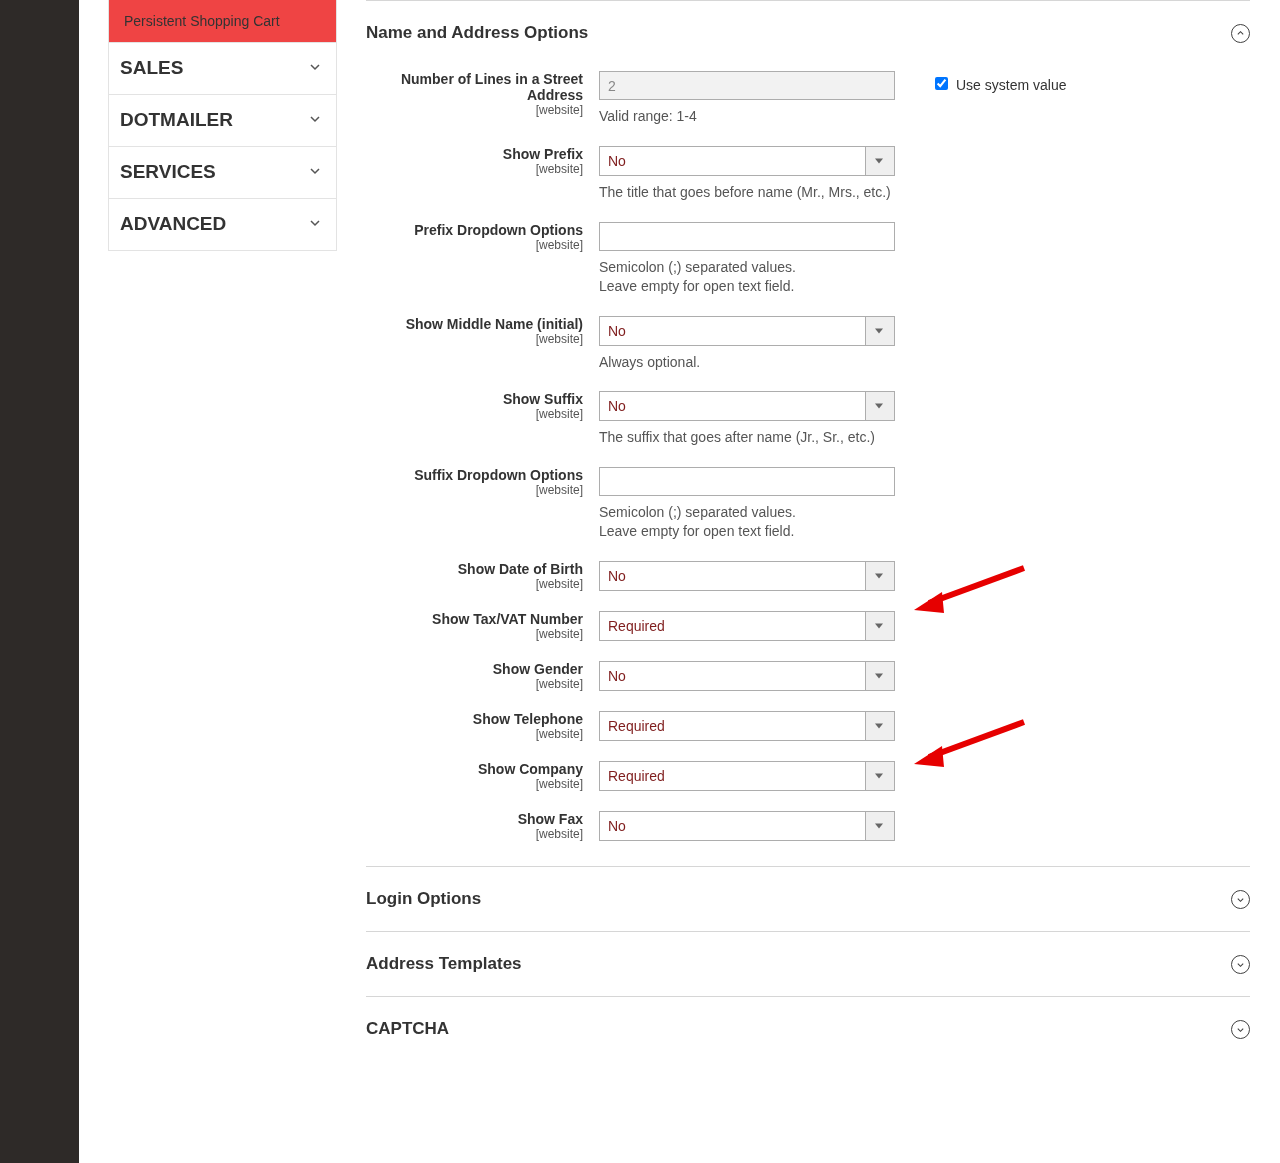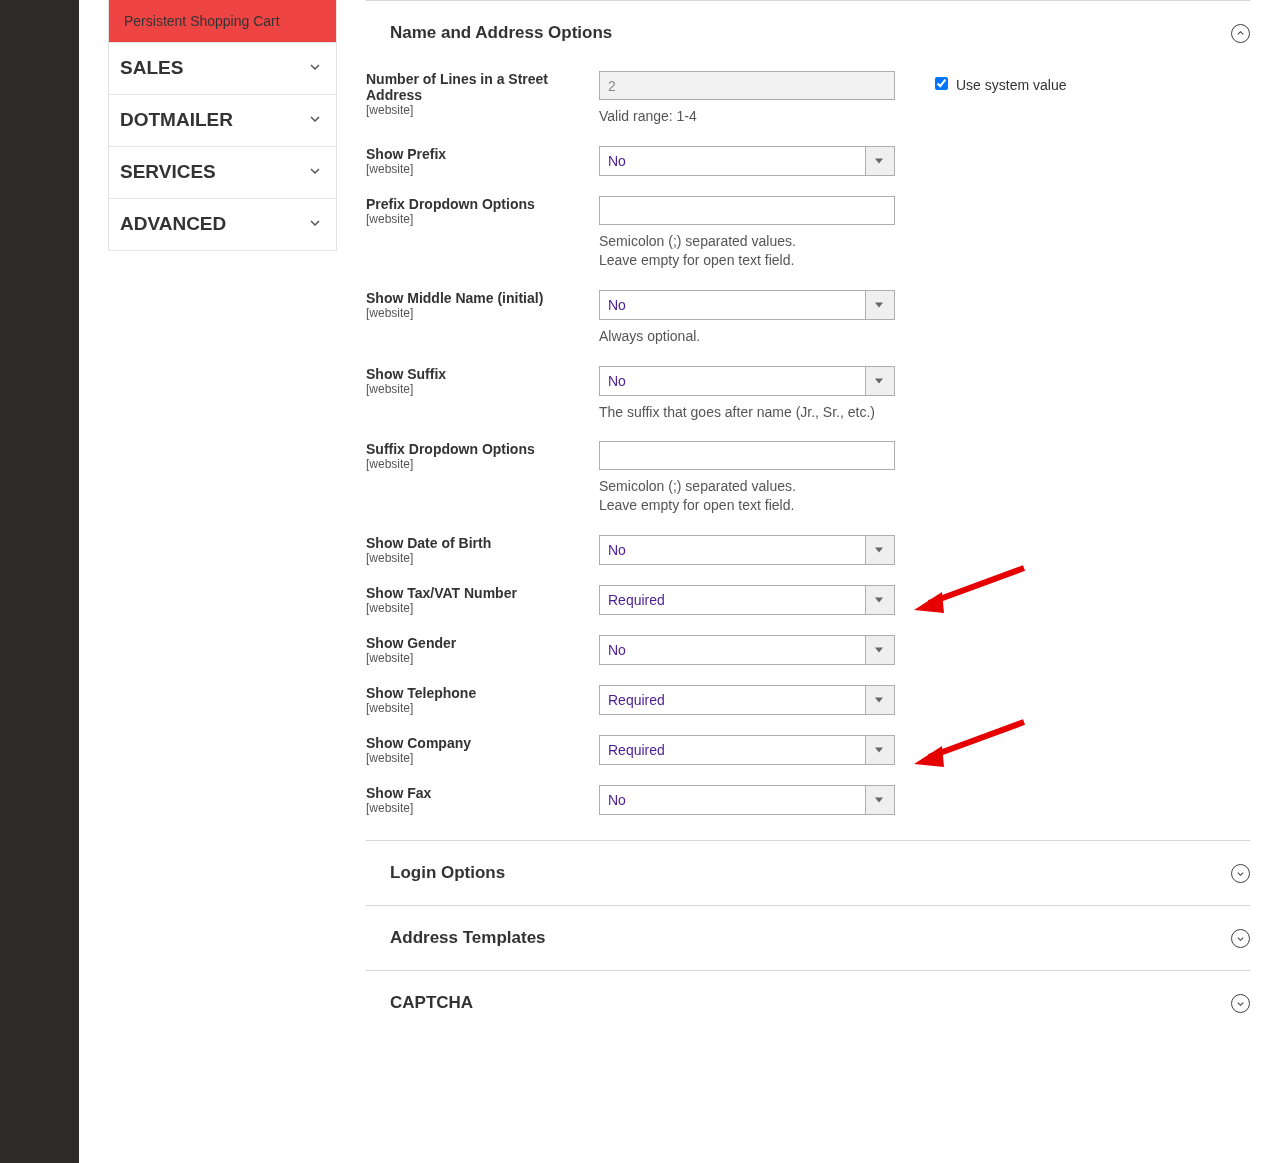--- a/index.html
+++ b/index.html
@@ -8,35 +8,35 @@
   .mainarea { flex: 1; display: flex; }
   .sidebar { width: 258px; padding-left: 29px; padding-top: 0; }
   .side-group { border: 1px solid #e3e3e3; border-top: none; background: #fff; }
   .side-title { display: flex; align-items: center; justify-content: space-between; padding: 14px 15px 15px 11px; font-size: 19px; font-weight: 700; color: #333; cursor: pointer; }
   .side-title .chev { font-size: 14px; color: #555; }
   .side-sub { background: #ef4444; border: 1px solid #e3e3e3; border-top: none; padding: 13px 15px; font-size: 14px; color: #333; }
   .content { flex: 1; padding-left: 29px; padding-right: 30px; padding-top: 0; }
   .hr-top { border-top: 1px solid #d6d6d6; }
   .sect-heading { display: flex; justify-content: space-between; align-items: flex-end; padding: 22px 0; border-bottom: 1px solid #d6d6d6; cursor: pointer; }
   .sect-heading-open { display: flex; justify-content: space-between; align-items: center; padding: 22px 0 8px 0; }
-  .sect-heading h2, .sect-heading-open h2 { font-size: 17px; font-weight: 600; color: #333; margin-left: 24px; }
+  .sect-heading h2, .sect-heading-open h2 { font-size: 17px; font-weight: 600; color: #333; }
   .circ { width: 19px; height: 19px; border: 1px solid #414141; border-radius: 50%; display:flex; align-items:center; justify-content:center; }
   .circ svg { width: 9px; height: 9px; }
   .fieldrow { display: flex; padding-top: 20px; }
-  .flabel { width: 233px; text-align: left; padding-right: 16px; }
+  .flabel { width: 233px; text-align: right; padding-right: 16px; }
   .flabel .lab { font-size: 14px; font-weight: 600; color: #333; display:block; }
   .flabel .scope { font-size: 12px; color: #555; display:block; }
   .fcontrol { width: 296px; position: relative; }
   .fextra { padding-left: 40px; display:flex; align-items:flex-start; padding-top:6px; }
   .fextra input[type="checkbox"] { margin-right: 8px; }
   .fextra label { font-size: 14px; color: #333; }
   .tinput { width: 100%; height: 29px; border: 1px solid #adadad; padding: 0 8px; font-size: 14px; color: #333; background:#fff; }
   .tinput[disabled] { background: #f2f2f2; color: #888; }
   .selwrap { position: relative; width: 100%; }
-  .selwrap select { width: 100%; height: 30px; border: 1px solid #adadad; padding: 0 8px; font-size: 14px; color: #4c1d95; background:#fff; appearance:none; -webkit-appearance:none; }
+  .selwrap select { width: 100%; height: 30px; border: 1px solid #adadad; padding: 0 8px; font-size: 14px; color: #7f1d1d; background:#fff; appearance:none; -webkit-appearance:none; }
   .selwrap::after { content:""; position:absolute; right:0; top:0; width:30px; height:100%; background:#efefef; border:1px solid #adadad; border-left:1px solid #adadad; pointer-events:none; box-sizing:border-box; display:flex; }
   .selwrap .arrow { position:absolute; right:12px; top:50%; transform:translateY(-50%); z-index:2; pointer-events:none; width:0; height:0; border-left:4px solid transparent; border-right:4px solid transparent; border-top:5px solid #666; }
   .help { font-size: 14px; color: #555; padding-top: 7px; line-height:1.35; }
   .annot-arrow { position:absolute; pointer-events:none; }
   .contentwrap { position: relative; }
   .sect-group-coll .sect-heading:last-child { border-bottom:none; }
 </style>
 </head>
 <body>
 
@@ -105,20 +105,21 @@
       </div>
     </div>
 
     <div class="fieldrow">
       <div class="flabel">
         <span class="lab">Show Prefix</span>
         <span class="scope">[website]</span>
       </div>
       <div class="fcontrol">
         <div class="selwrap"><select><option>No</option></select><span class="arrow"></span></div>
+        <div class="help">The title that goes before name (Mr., Mrs., etc.)</div>
       </div>
     </div>
 
     <div class="fieldrow">
       <div class="flabel">
         <span class="lab">Prefix Dropdown Options</span>
         <span class="scope">[website]</span>
       </div>
       <div class="fcontrol">
         <input class="tinput" value="" style="">

